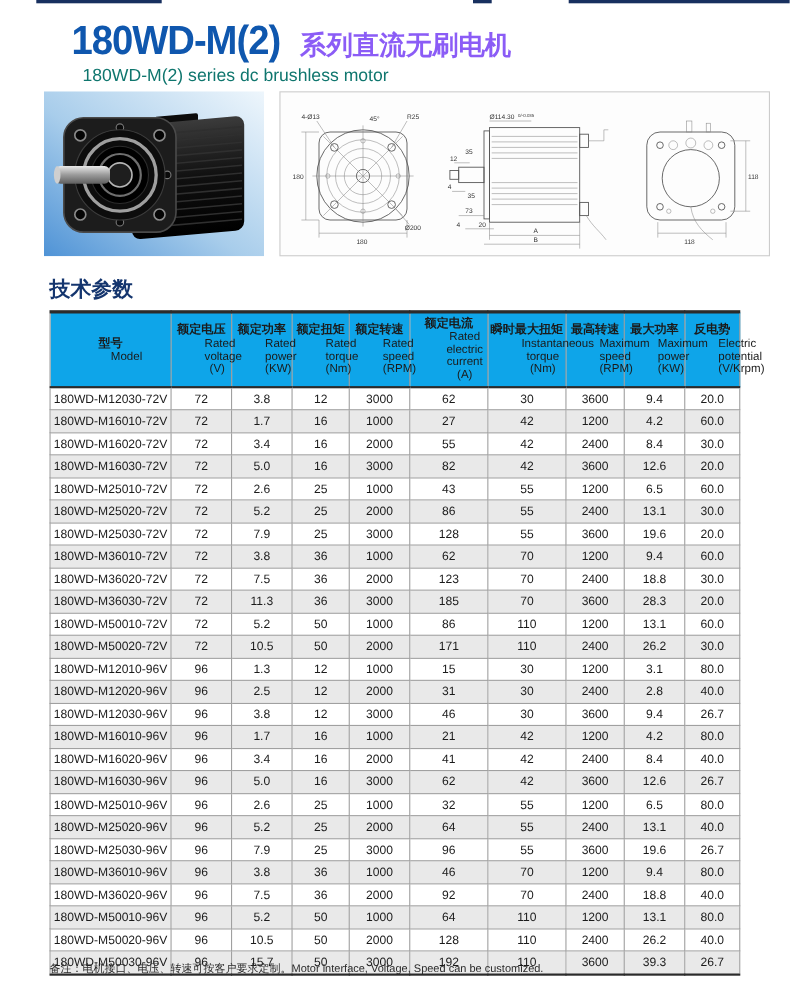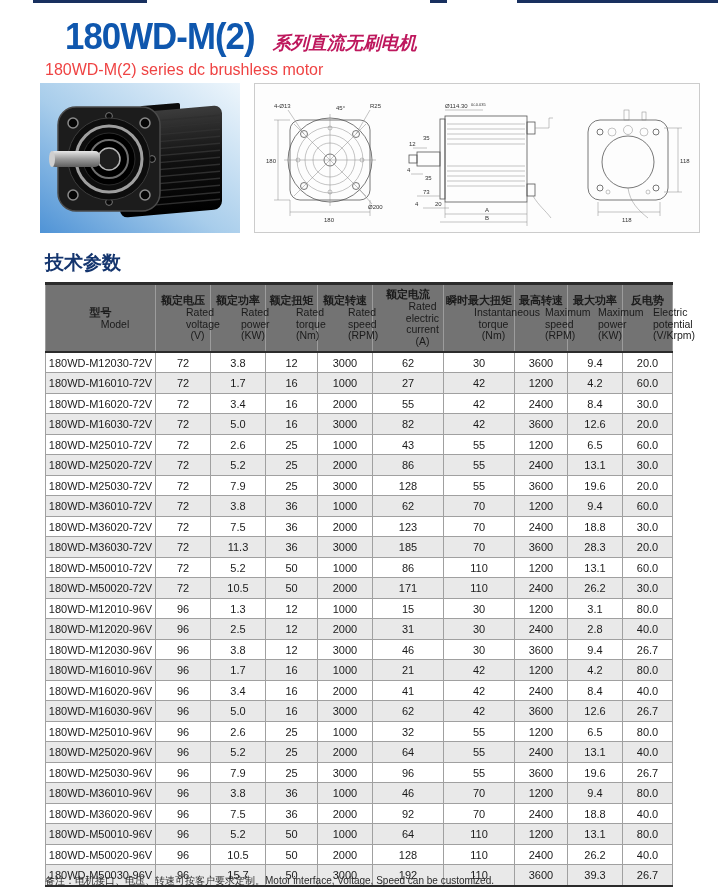--- a/index.html
+++ b/index.html
@@ -13,22 +13,22 @@
   .strip-1{left:33px;width:114px;}
   .strip-2{left:430px;width:17px;}
   .strip-3{left:517px;width:201px;}
 
   .page-header{position:absolute;left:45px;top:16px;}
   .title-row{display:flex;align-items:baseline;white-space:nowrap;margin-left:20px;}
   .title-model{
     font-size:37px;font-weight:bold;color:#0f57ae;
     letter-spacing:-1px;display:inline-block;transform:scaleX(.94);transform-origin:left bottom;
   }
-  .title-cn{font-size:18px;font-weight:bold;color:#be185d;margin-left:6px;font-style:italic;}
-  .subtitle{font-size:16px;color:#ef4444;margin-top:3px;}
+  .title-cn{font-size:24px;font-weight:bold;color:#8b5cf6;margin-left:6px;}
+  .subtitle{font-size:16px;color:#0f766e;margin-top:3px;margin-left:30px;}
 
   .figure-area{position:absolute;left:40px;top:83px;width:660px;height:150px;display:flex;gap:14px;}
   .photo-panel{width:200px;height:150px;flex:none;}
   .drawing-panel{
     flex:1;height:148px;border:1px solid #cccccc;background:#fdfdfd;
     display:flex;align-items:center;justify-content:space-around;padding:0 4px;
   }
   .drawing-panel svg{display:block;}
   .dim{font-size:6px;fill:#333;font-family:"Liberation Sans","DejaVu Sans",sans-serif;}
   .dim-sm{font-size:4px;fill:#333;}
@@ -37,21 +37,21 @@
 
   .section-title{position:absolute;left:45px;top:250px;font-size:19px;font-weight:bold;color:#14356e;}
 
   .spec-table{
     position:absolute;left:45px;top:282px;width:627px;
     border-collapse:collapse;table-layout:fixed;
     border-top:3px solid #2b2b2b;border-bottom:2px solid #2b2b2b;
     border-left:1px solid #9c9c9c;border-right:1px solid #9c9c9c;
   }
   .spec-table thead th{
-    background:#737373;border:1px solid #9c9c9c;border-bottom:2px solid #2b2b2b;
+    background:#0ea5e9;border:1px solid #9c9c9c;border-bottom:2px solid #2b2b2b;
     padding:3px 1px;vertical-align:middle;font-weight:normal;
   }
   .hcn{font-size:11px;font-weight:bold;color:#1b1b1b;line-height:1.18;}
   .hen{font-size:10.5px;color:#1b1b1b;line-height:1.12;padding-left:29px;}
   .spec-table td{
     border:1px solid #a0a0a0;height:19.5px;padding:0 2px;
     text-align:center;font-size:11px;color:#1b1b1b;white-space:nowrap;overflow:hidden;
   }
   .spec-table tbody tr:nth-child(even) td{background:#e9e9e9;}
   .spec-table tbody tr:nth-child(odd) td{background:#ffffff;}

